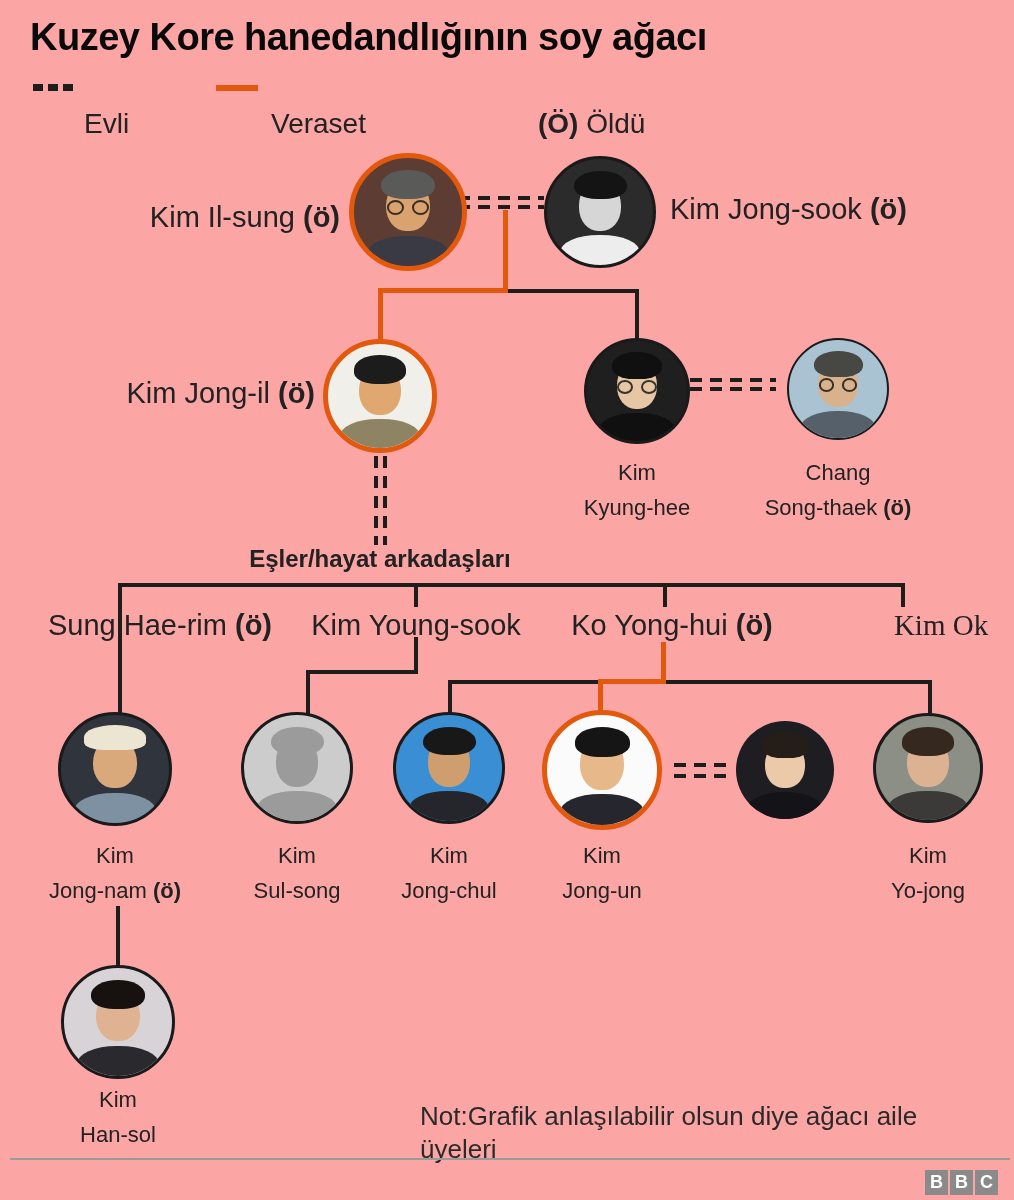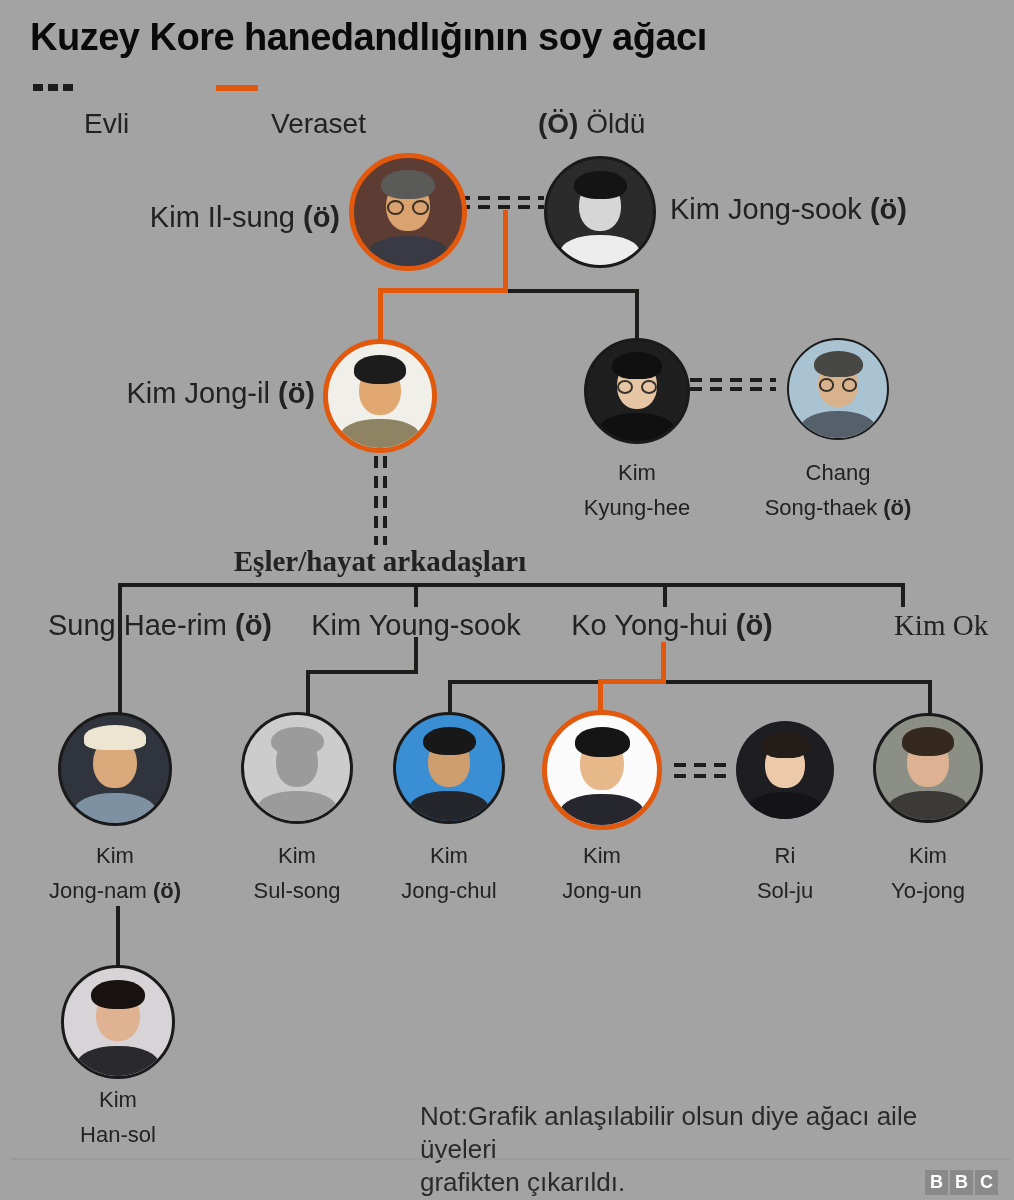--- a/index.html
+++ b/index.html
@@ -2,33 +2,33 @@
 <html><head>
 <meta charset="utf-8">
 <style>
   :root{
     --orange:#e2580c;
     --lc:#1d1d1b;
     --txt:#222;
   }
   html,body{margin:0;padding:0;background:#fff;}
   #canvas{
-    position:relative;width:1014px;height:1200px;background:#a3a3a3;overflow:hidden;
+    position:relative;width:1014px;height:1200px;background:#fca5a5;overflow:hidden;
     font-family:"Liberation Sans",sans-serif;color:var(--txt);
   }
   .abs{position:absolute;}
   
   .title{font-size:38px;font-weight:bold;color:#0a0a0a;letter-spacing:-0.5px;white-space:nowrap;}
   .name{font-size:29px;white-space:nowrap;}
   .name .sfx{font-weight:bold;}
   .center{text-align:center;}
   .right{text-align:right;}
   .lbl2{font-size:22px;line-height:35px;text-align:center;white-space:nowrap;}
   .lbl2 .sfx{font-weight:bold;}
-  .spouse-header{font-size:29px;font-weight:bold;white-space:nowrap;font-family:Liberation Serif, serif;}
+  .spouse-header{font-size:24px;font-weight:bold;white-space:nowrap;}
   .legend-text{font-size:28px;white-space:nowrap;margin-top:36px;}
   .legend-text .sym{font-weight:bold;}
   .note{font-size:26px;line-height:33px;color:#2a2a2a;}
   
   .hline{background:var(--lc);height:4px;}
   .vline{background:var(--lc);width:4px;}
   .ohline{background:var(--orange);height:5px;}
   .ovline{background:var(--orange);width:5px;}
   .marry-h{height:13px;background:
     repeating-linear-gradient(90deg,var(--lc) 0 12px,transparent 12px 20px) left top/100% 4px no-repeat,
@@ -196,42 +196,37 @@
     <div>Sul-song</div>
   </div>
   <div class="abs lbl2" style="left:349px;top:838px;width:200px;">
     <div>Kim</div>
     <div>Jong-chul</div>
   </div>
   <div class="abs lbl2" style="left:502px;top:838px;width:200px;">
     <div>Kim</div>
     <div>Jong-un</div>
   </div>
-  <div class="abs lbl2" style="left:705px;top:838px;width:160px;">
-    <div>Ri</div>
-    <div>Sol-ju</div>
-  </div>
   <div class="abs lbl2" style="left:838px;top:838px;width:180px;">
     <div>Kim</div>
     <div>Yo-jong</div>
   </div>
 
   <div class="photo" style="left:61px;top:965px;width:114px;height:114px;--bg:#d8d3d6;--skin:#dfb291;--hair:#17120f;--shirt:#2a2a2e;">
     <i class="ph-face"></i>
       <i class="ph-hair"></i>
       <i class="ph-shirt"></i>
   </div>
   <div class="abs lbl2" style="left:28px;top:1082px;width:180px;">
     <div>Kim</div>
     <div>Han-sol</div>
   </div>
 
   <div class="abs note" style="left:420px;top:1100px;width:580px;">
     <div>Not:Grafik anlaşılabilir olsun diye ağacı aile üyeleri</div>
-    <div>grafikten çıkarıldı.</div>
   </div>
   <div class="abs rule" style="left:10px;top:1158px;width:1000px;"></div>
   <div class="abs bbc" style="left:925px;top:1170px;">
     <span>B</span>
     <span>B</span>
     <span>C</span>
   </div>
 
 </div>
 

